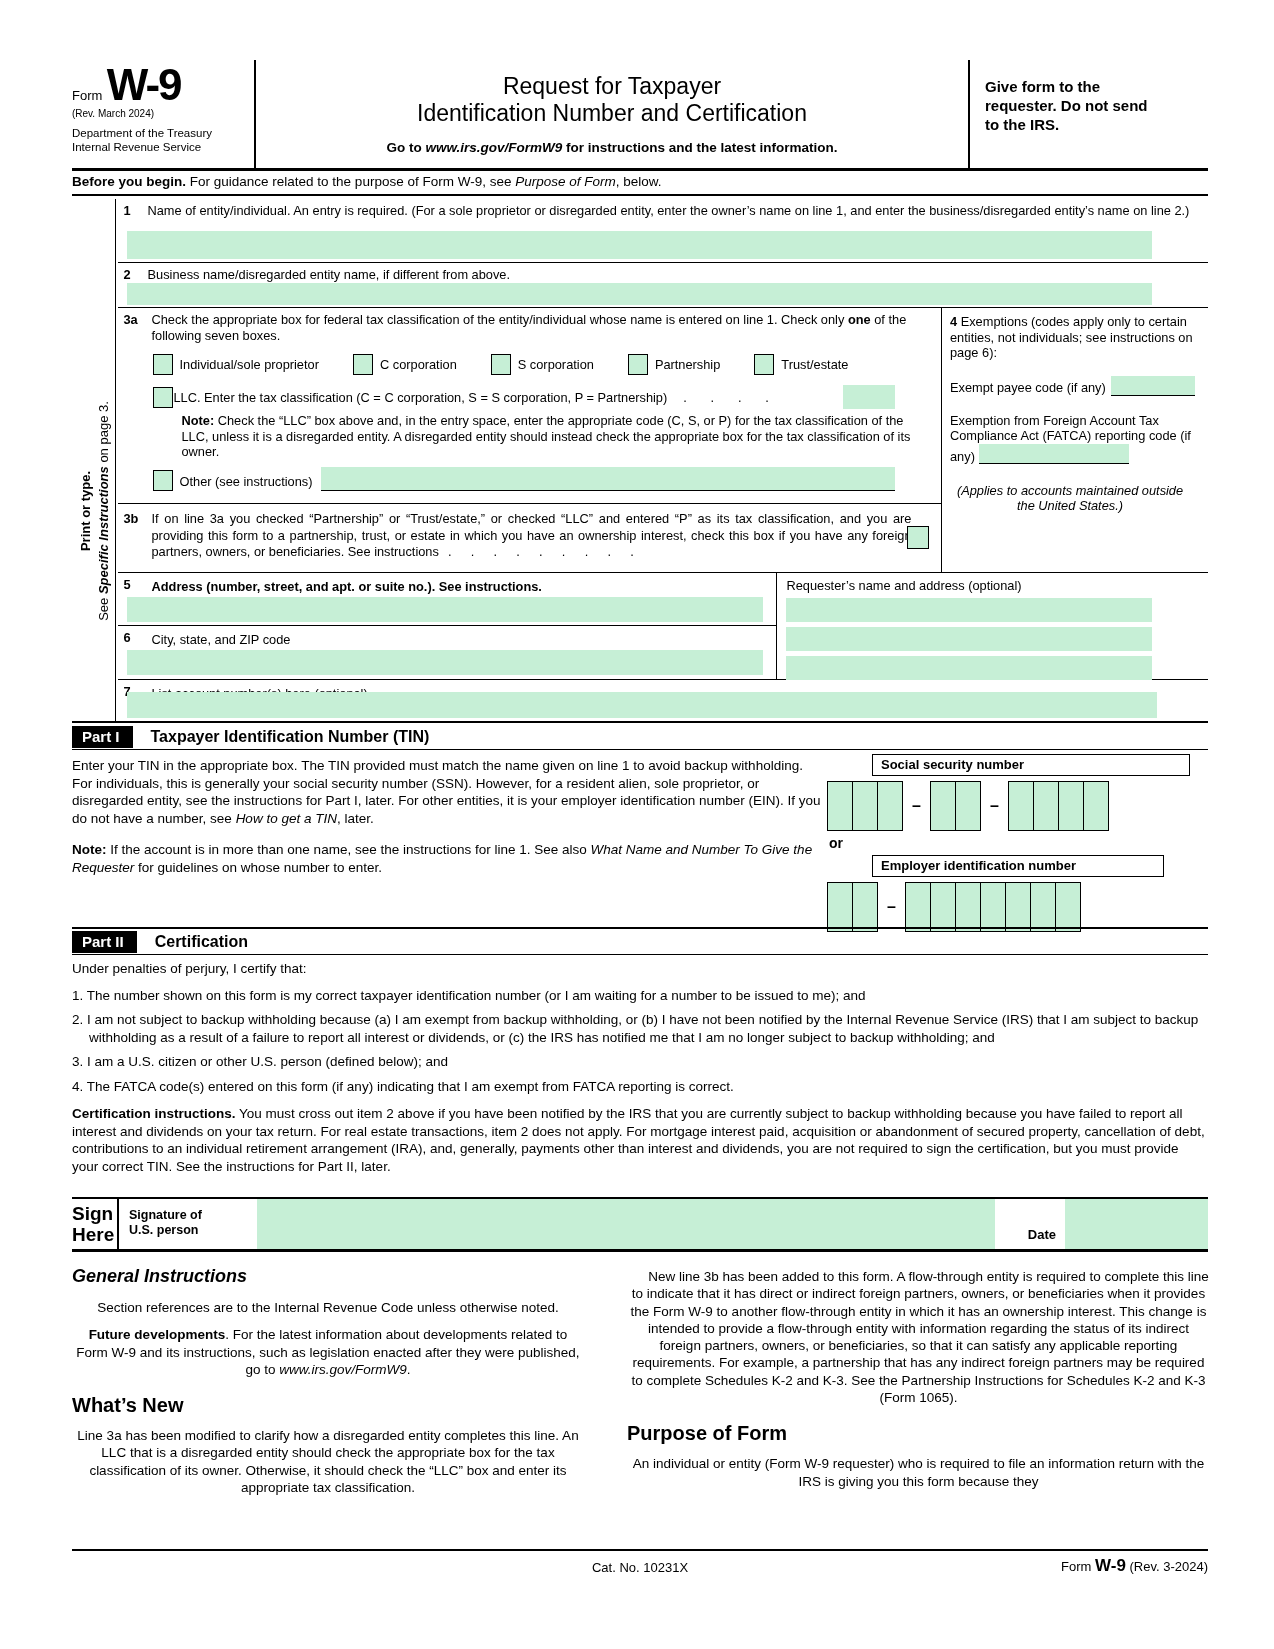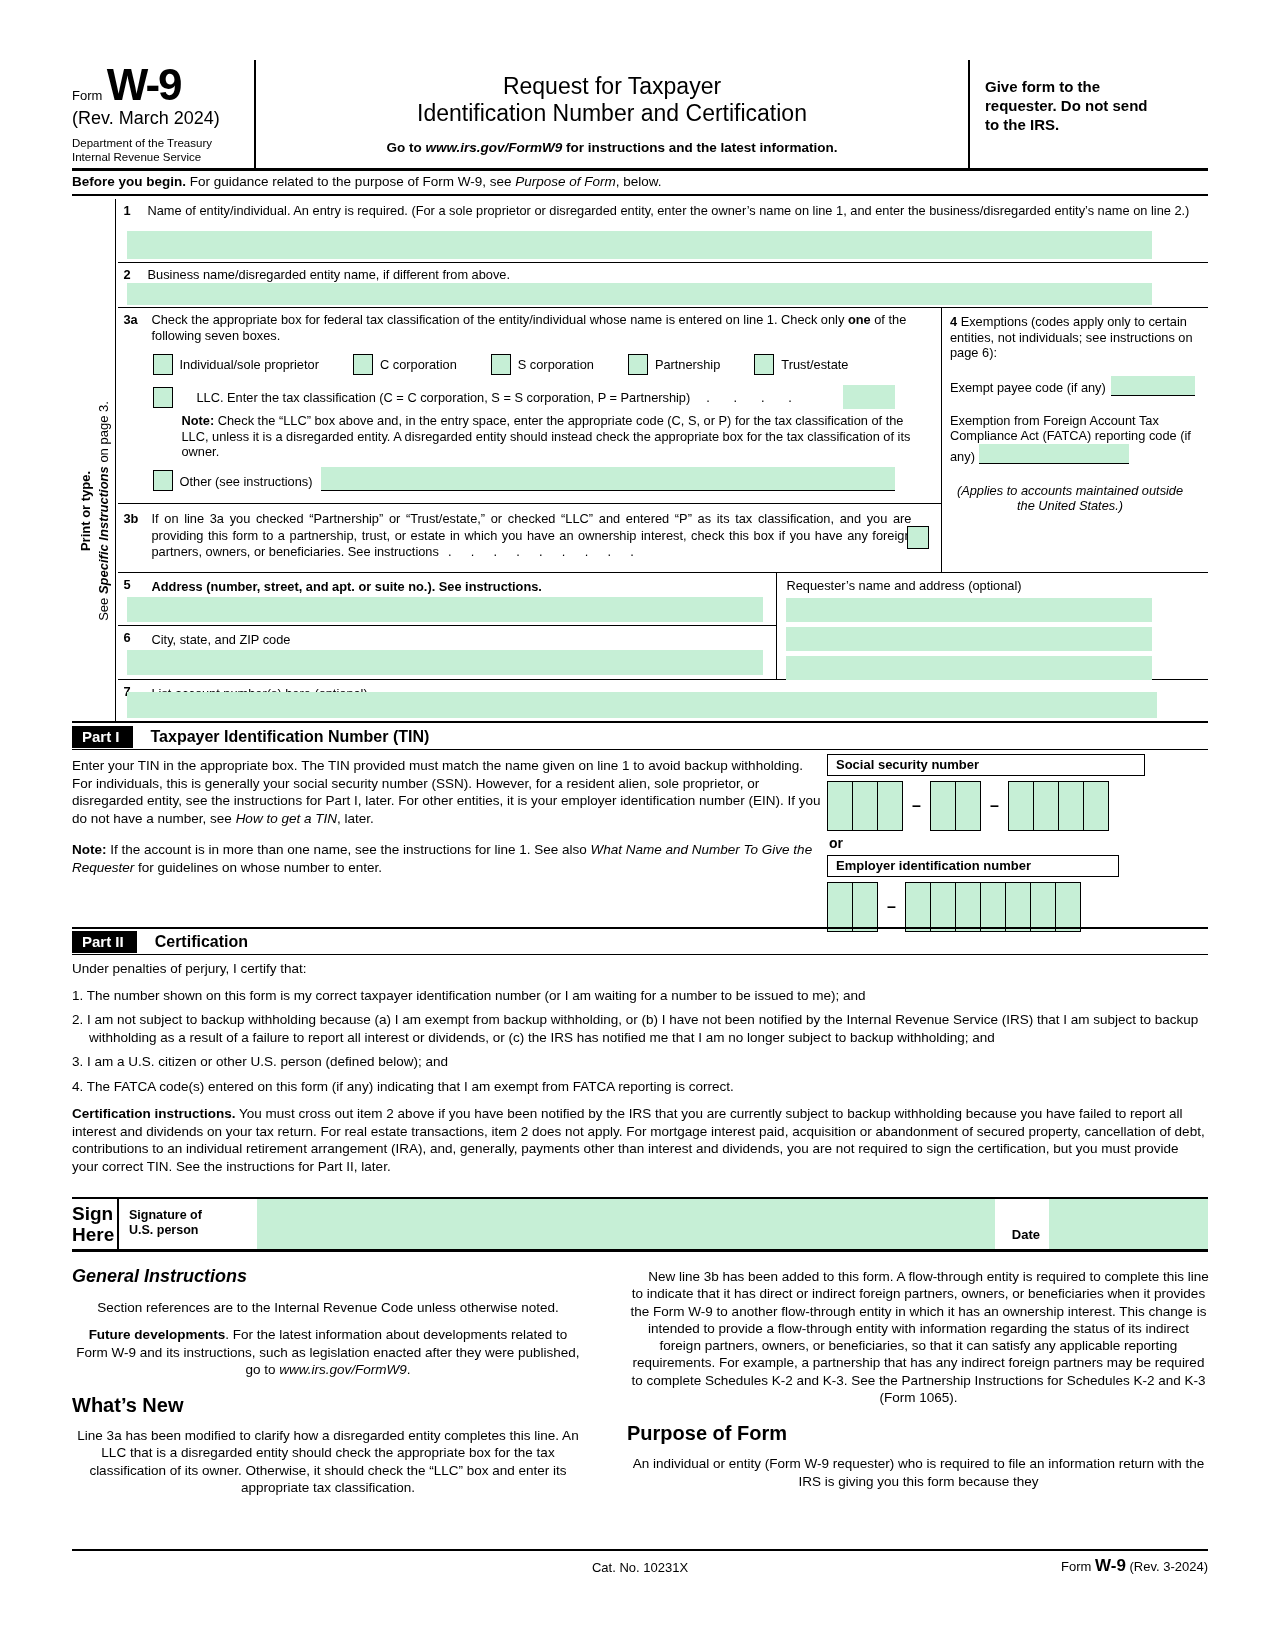--- a/index.html
+++ b/index.html
@@ -7,21 +7,21 @@
   body { margin:0; background:#fff; }
   .page { position:relative; width:1274px; height:1649px; background:#fff; overflow:hidden;
           font-family:"Liberation Sans", sans-serif; color:#000; }
   .abs { position:absolute; }
 
   
   #header { left:72px; top:60px; width:1136px; height:111px; border-bottom:3px solid #000; display:flex; }
   .h-left { width:184px; border-right:2px solid #000; padding:8px 4px 0 0; }
   .form-word { font-size:13px; }
   .w9 { font-size:44px; font-weight:bold; letter-spacing:-2px; line-height:34px; }
-  .h-rev { font-size:18px; margin-top:4px; }
+  .h-rev { font-size:10px; margin-top:4px; }
   .h-dept { font-size:11.5px; margin-top:7px; line-height:14px; }
   .h-center { flex:1; border-right:2px solid #000; text-align:center; padding-top:13px; }
   .h-title { font-size:23px; font-weight:normal; line-height:27px; }
   .h-goto { font-size:13.5px; font-weight:bold; margin-top:13px; }
   .h-right { width:238px; padding:17px 0 0 15px; }
   .h-give { font-weight:bold; font-size:15px; line-height:19px; width:170px; }
 
   
   #before { left:72px; top:174px; width:1136px; height:22px; border-bottom:2.5px solid #000; font-size:13.5px; }
 
@@ -44,21 +44,21 @@
   .row2 { height:45px; border-bottom:1.5px solid #000; position:relative; padding:4px 0 0 6px; }
   .in2 { position:absolute; left:9px; bottom:2px; width:1025px; height:22px; }
 
   .row3 { height:265px; border-bottom:1.5px solid #000; display:flex; }
   .c3l { width:825.5px; border-right:1.5px solid #000; }
   .r3a { height:196px; border-bottom:1.5px solid #000; position:relative; padding:4px 0 0 6px; }
   .cbrow { margin:11px 0 0 29px; display:flex; align-items:center; gap:34px; font-size:12.8px; }
   .cbitem { display:flex; align-items:center; }
   .cbitem .t { margin-left:7px; }
   .llcrow { margin:10px 0 0 29px; display:flex; align-items:center; font-size:12.8px; }
-  .llcrow .t { margin-left:24px; }
+  .llcrow .t { margin-left:1px; }
   .dots { letter-spacing:1px; }
   .llcbox { width:52px; height:24px; margin-left:auto; margin-right:46px; }
   .note3a { margin:4px 0 0 58px; width:732px; font-size:12.8px; line-height:15.5px; }
   .otherrow { margin:7px 0 0 29px; display:flex; align-items:flex-end; font-size:12.8px; }
   .otherrow .t { margin-left:7px; padding-bottom:2px; }
   .otherbox { flex:1; height:24px; margin-left:8px; margin-right:46px; }
   .r3b { position:relative; padding:7px 0 0 6px; }
   .txt3b { margin-left:28px; width:760px; font-size:12.8px; line-height:16.5px; text-align:justify; }
   .cb3b { position:absolute; right:12px; bottom:12px; width:22px; height:23px; border:1.5px solid #000; background:var(--green); }
 
@@ -85,40 +85,40 @@
   #part1bar { top:724px; }
   #part2bar { top:927px; border-top:2.5px solid #000; height:28px; }
   .badge { background:#000; color:#fff; font-weight:bold; font-size:15px; padding:2px 13px 3px 10px; }
   .parttitle { font-weight:bold; font-size:16px; margin-left:18px; }
 
   
   #part1body { left:72px; top:754px; width:1136px; height:172px; }
   .tintext { position:absolute; left:0; top:3px; width:750px; font-size:13.5px; line-height:17.5px; }
   .tintext p { margin:0 0 14px 0; }
   .tinright { position:absolute; left:755px; top:0; width:381px; }
-  .boxlabel { border:1.5px solid #000; font-weight:bold; font-size:13px; padding:2px 0 3px 8px; }
+  .boxlabel { border:1.5px solid #000; font-weight:bold; font-size:13px; padding:2px 0 3px 8px;margin-left:45px; }
   .ssnlab { width:318px; }
   .einlab { width:292px; }
   .cells { display:flex; align-items:center; margin-top:5px; }
   .cell { width:26px; height:50px; background:var(--green); border:1px solid #000; margin-right:-1px; }
   .dash { font-weight:bold; font-size:16px; margin:0 9px 0 10px; }
   .orlab { font-weight:bold; font-size:14px; margin:4px 0 4px 2px; }
 
   
   #part2body { left:72px; top:960px; width:1136px; font-size:13.5px; line-height:17.5px; }
   #part2body .intro { margin:0 0 9px 0; }
   #part2body .item { margin:0 0 7px 0; padding-left:17px; text-indent:-17px; }
   #part2body .cert { margin:10px 0 0 0; }
 
   
   #signrow { left:72px; top:1197px; width:1136px; height:55px; border-top:2px solid #000; border-bottom:3px solid #000; display:flex; }
   .sh { width:47px; font-size:19px; font-weight:bold; line-height:21px; padding-top:4px; border-right:2px solid #000; }
   .siglab { width:138px; padding:9px 0 0 10px; font-weight:bold; font-size:12.5px; line-height:15px; }
   .siggreen { width:738px; }
-  .datewrap { width:54px; position:relative; }
+  .datewrap { width:70px; position:relative; }
   .datelab { position:absolute; right:9px; bottom:7px; font-weight:bold; font-size:13px; }
   .dategreen { flex:1; }
 
   
   #instr { left:72px; top:1266px; width:1136px; }
   .col-l { position:absolute; left:0; top:0; width:512px; }
   .col-r { position:absolute; left:555px; top:2px; width:583px; }
   #instr p { font-size:13.5px; line-height:17.3px; margin:0 0 10px 0;text-align:center; }
   .h1i { font-size:18px; font-weight:bold; margin:0 0 12px 0;font-style:italic; }
   .h2i { font-size:20px; font-weight:bold; margin:16px 0 10px 0; }

